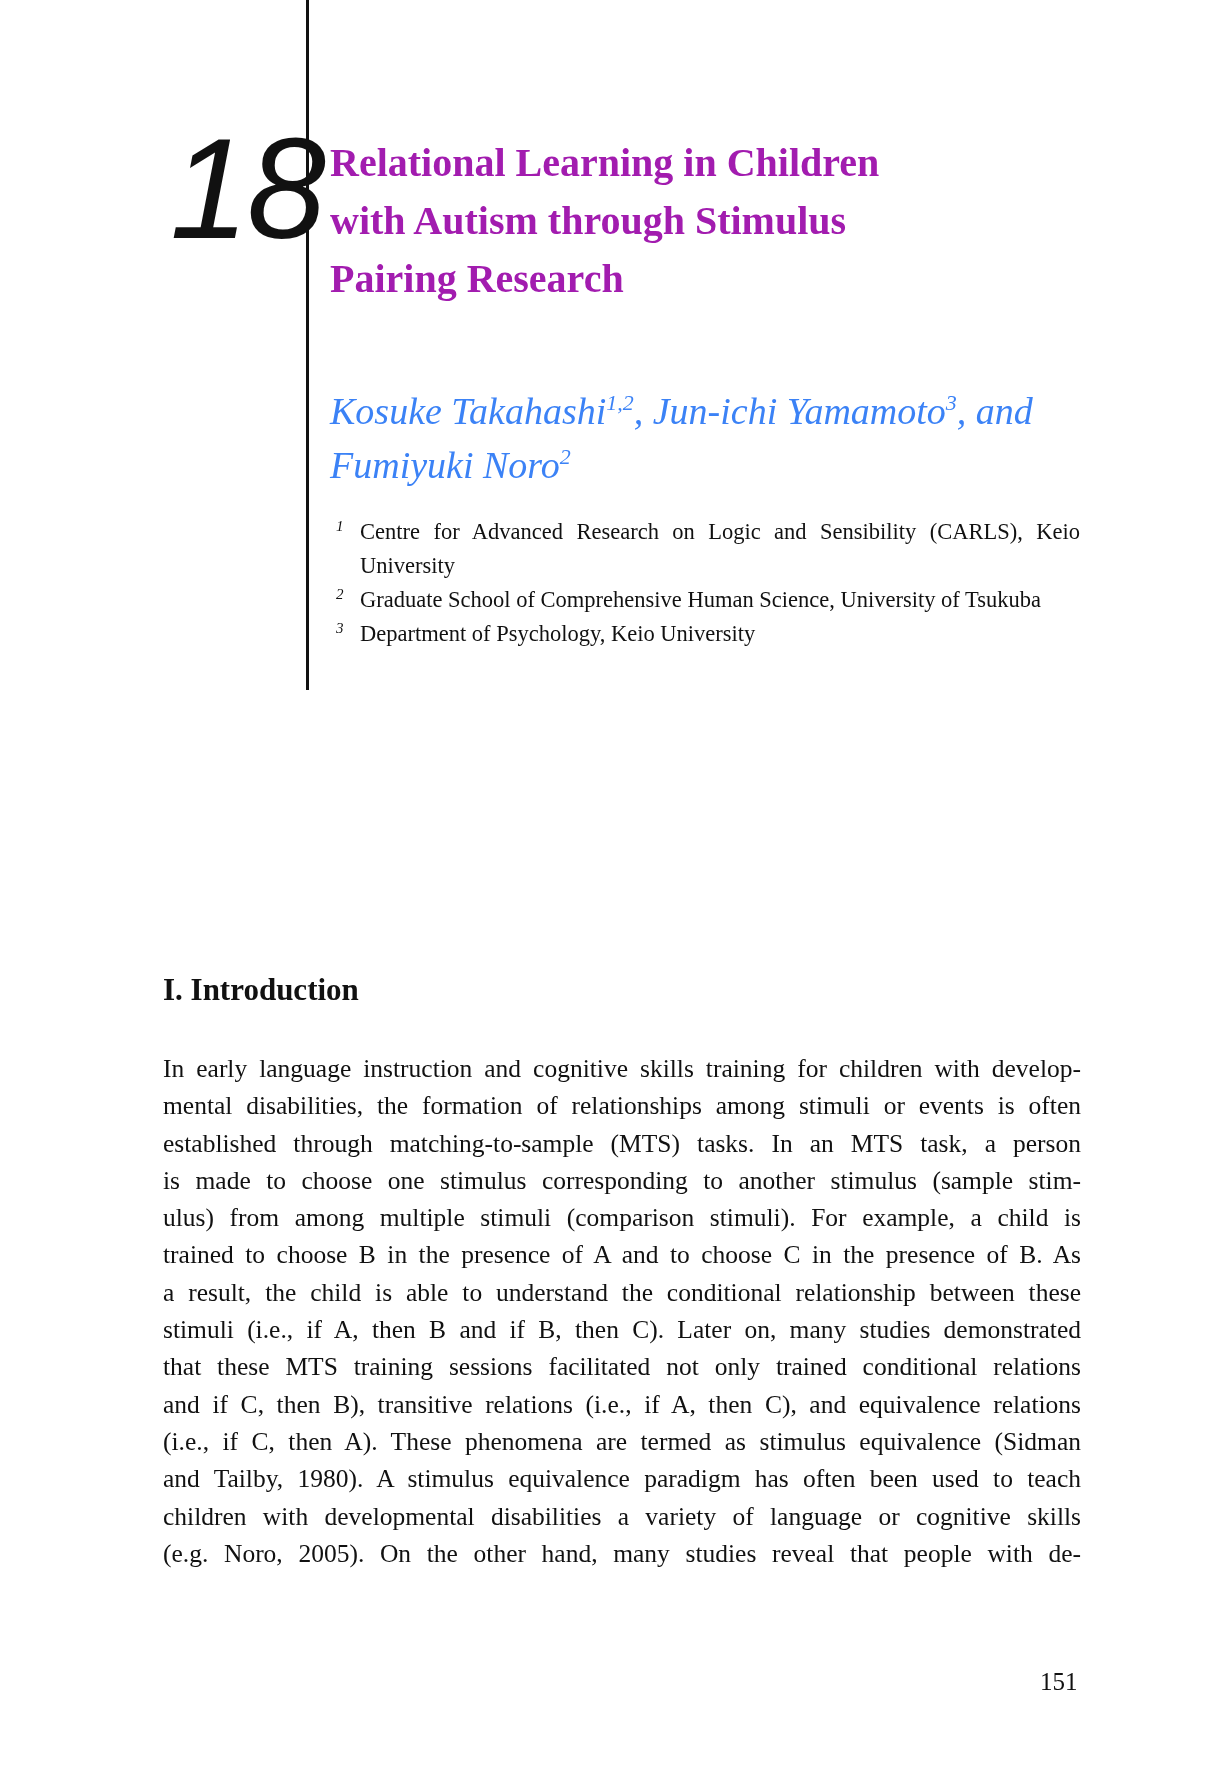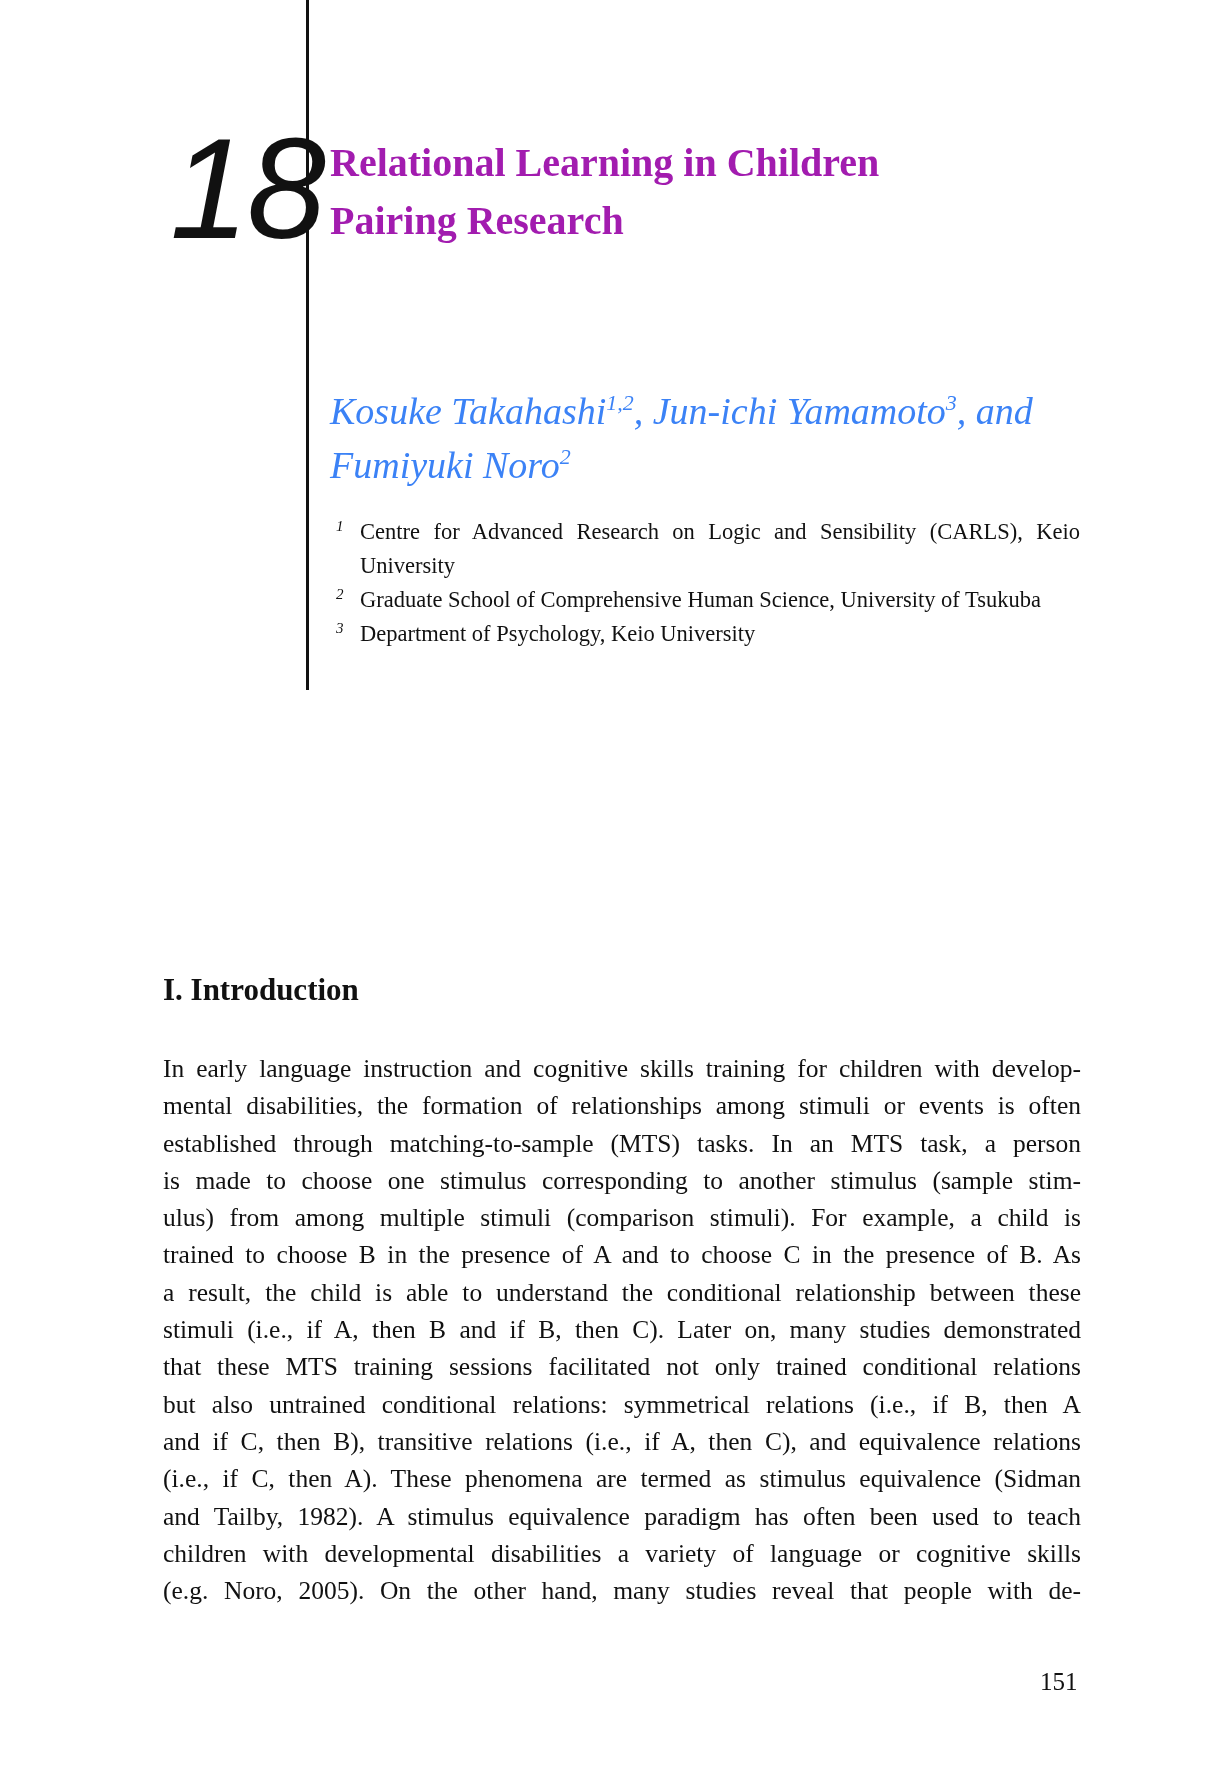--- a/index.html
+++ b/index.html
@@ -21,20 +21,21 @@
 </style>
 </head>
 <body>
 
 <div class="rule"></div>
 
 <div class="chapnum">18</div>
 
 <div class="title">
   <div>Relational Learning in Children</div>
+  <div>with Autism through Stimulus</div>
   <div>Pairing Research</div>
 </div>
 
 <div class="authors">
   <div>
     <span>Kosuke Takahashi</span><sup>1,2</sup><span>, </span><span>Jun-ichi Yamamoto</span><sup>3</sup><span>, and</span>
   </div>
   <div>
     <span>Fumiyuki Noro</span><sup>2</sup>
   </div>
@@ -60,21 +61,20 @@
 <div class="body">
   <div>In early language instruction and cognitive skills training for children with develop-</div>
   <div>mental disabilities, the formation of relationships among stimuli or events is often</div>
   <div>established through matching-to-sample (MTS) tasks.  In an MTS task, a person</div>
   <div>is made to choose one stimulus corresponding to another stimulus (sample stim-</div>
   <div>ulus) from among multiple stimuli (comparison stimuli).  For example, a child is</div>
   <div>trained to choose B in the presence of A and to choose C in the presence of B. As</div>
   <div>a result, the child is able to understand the conditional relationship between these</div>
   <div>stimuli (i.e., if A, then B and if B, then C). Later on, many studies demonstrated</div>
   <div>that these MTS training sessions facilitated not only trained conditional relations</div>
-  <div>but also untrained conditional relations:  symmetrical relations (i.e., if B, then A</div>
   <div>and if C, then B), transitive relations (i.e., if A, then C), and equivalence relations</div>
   <div>(i.e., if C, then A). These phenomena are termed as stimulus equivalence (Sidman</div>
-  <div>and Tailby, 1982).  A stimulus equivalence paradigm has often been used to teach</div>
+  <div>and Tailby, 1980).  A stimulus equivalence paradigm has often been used to teach</div>
   <div>children with developmental disabilities a variety of language or cognitive skills</div>
   <div class="last">(e.g.  Noro, 2005).  On the other hand, many studies reveal that people with de-</div>
 </div>
 
 <div class="pagenum">151</div>
 
 </body></html>

